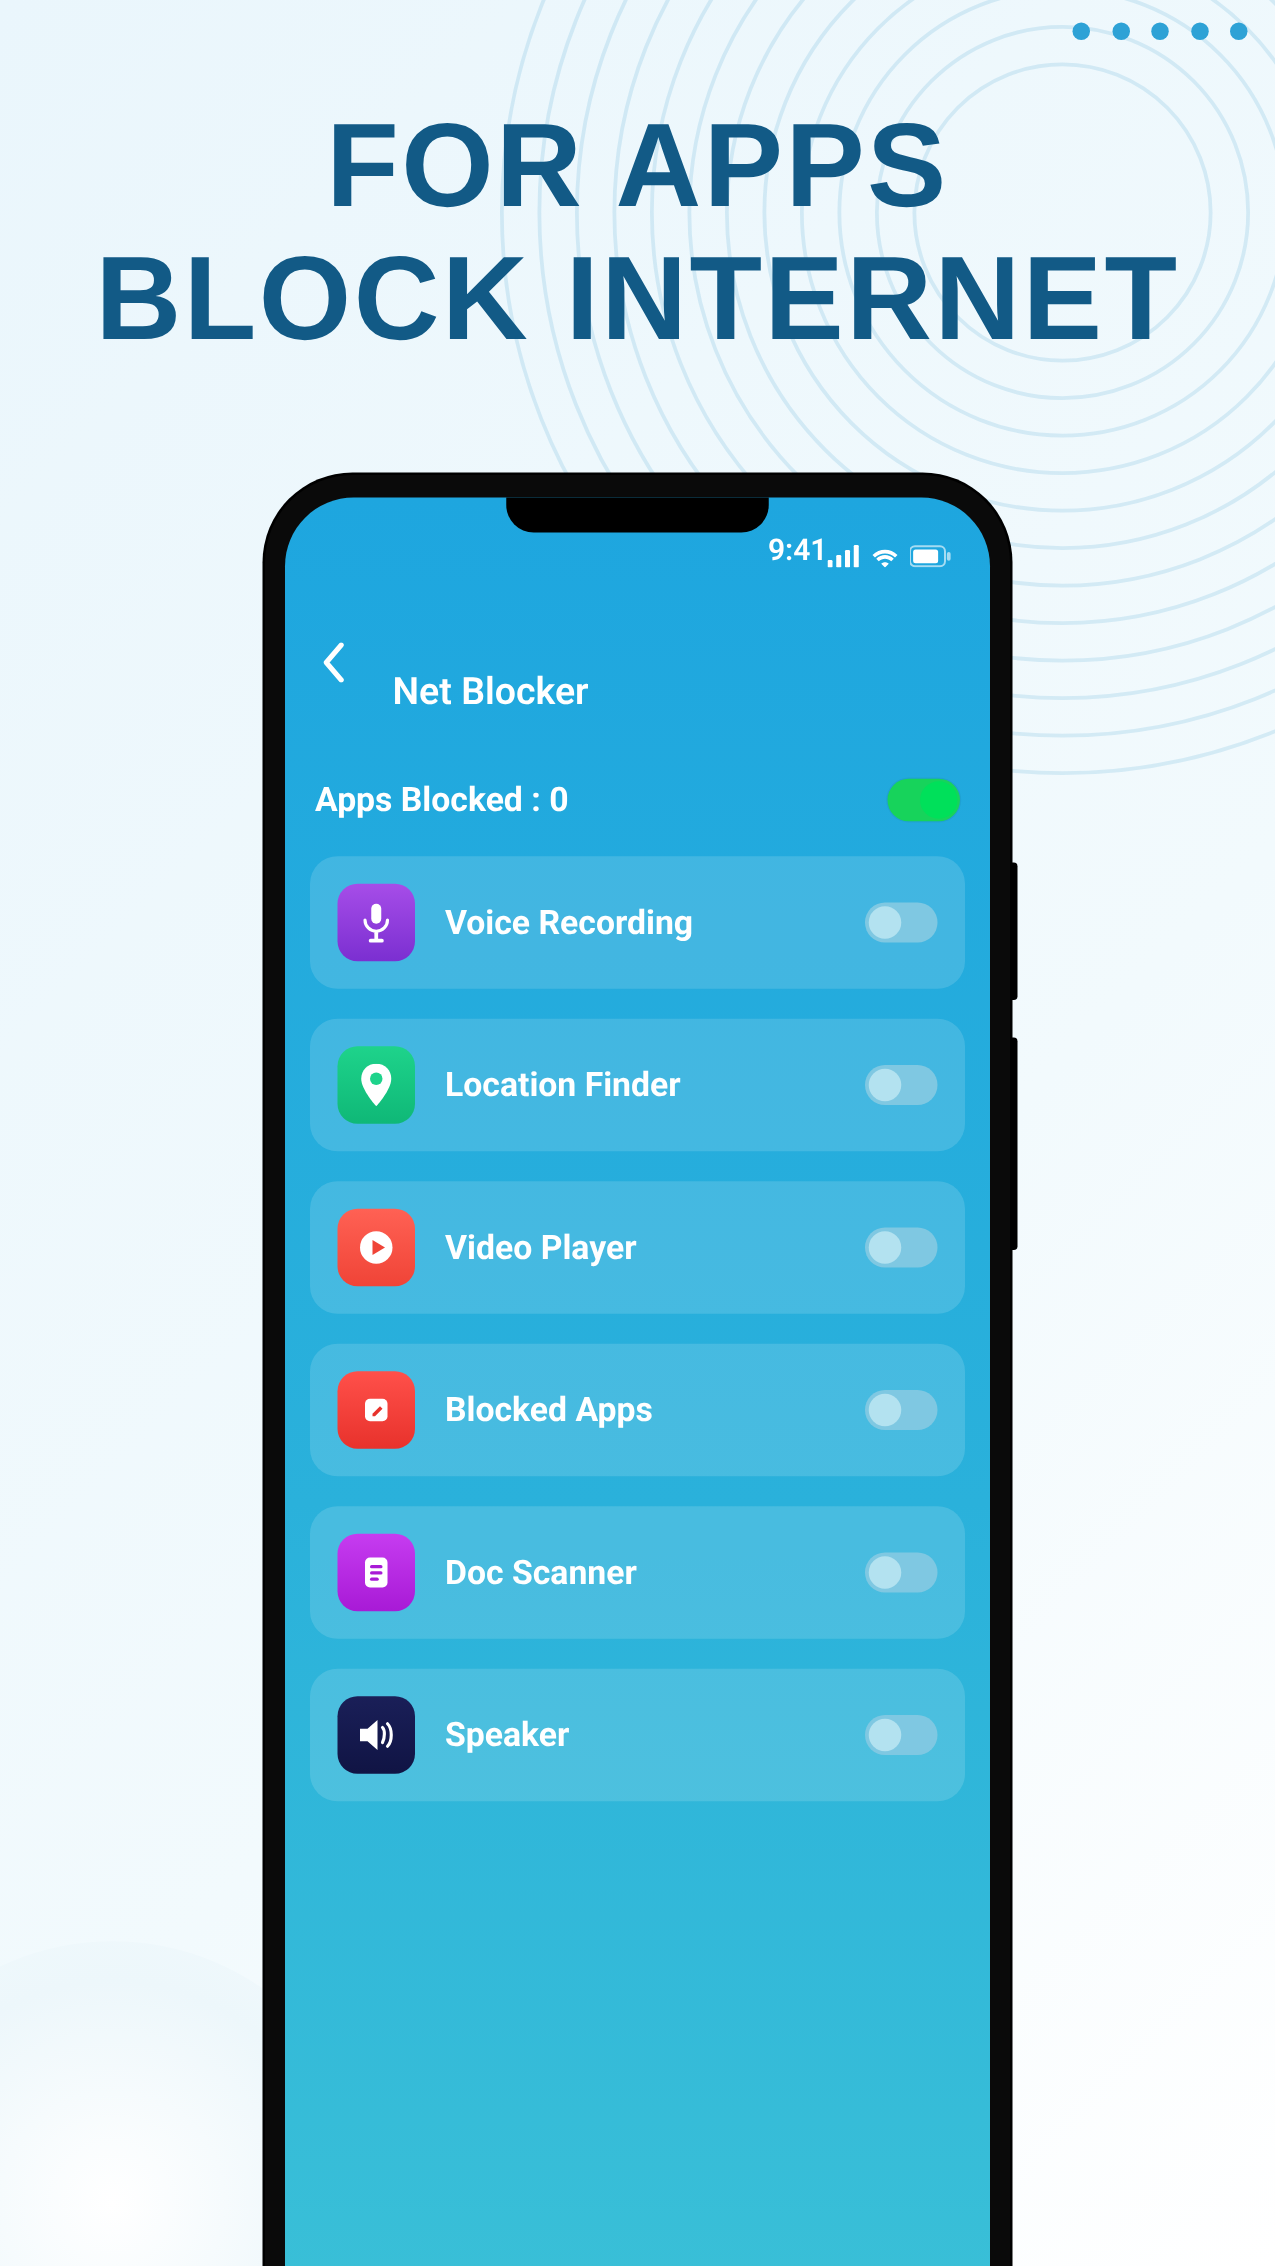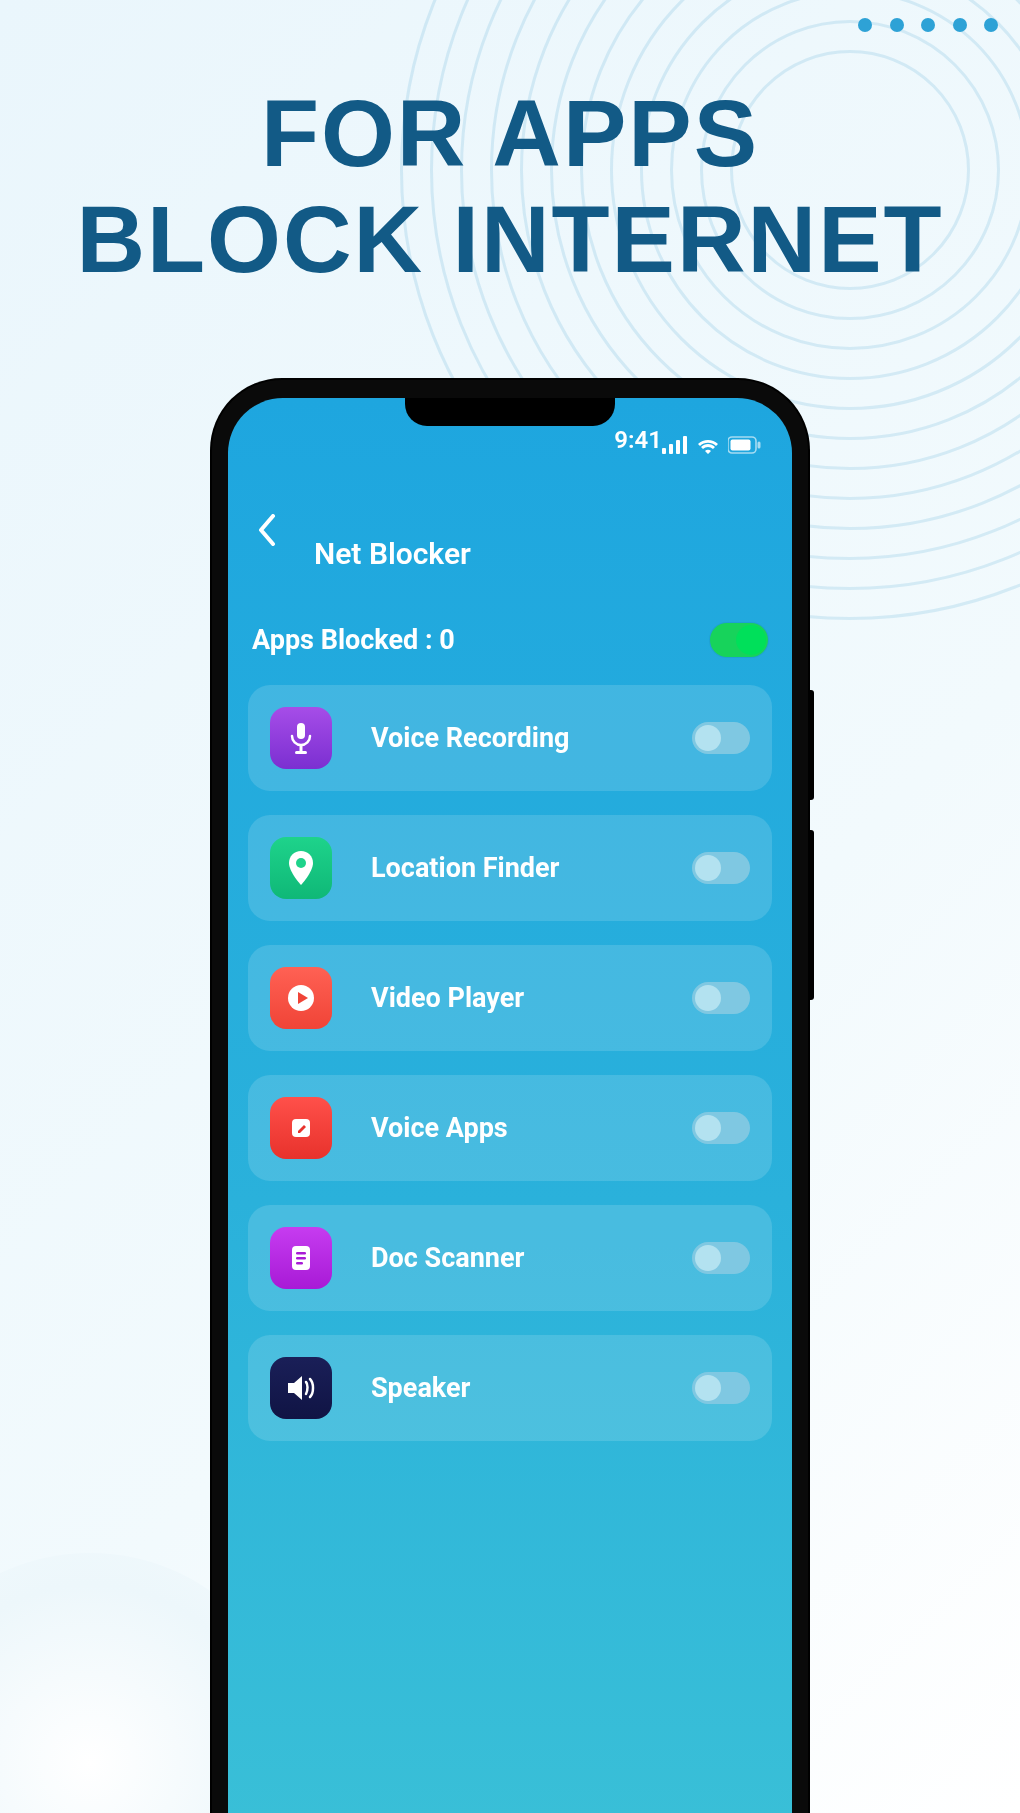--- a/index.html
+++ b/index.html
@@ -30,21 +30,21 @@
   .nav-title{font-size:30px;font-weight:600;margin-top:48px;}
   
   .summary{display:flex;align-items:center;justify-content:space-between;padding:28px 24px 22px 24px;}
   .summary-text{font-size:27px;font-weight:700;}
   .master-toggle{width:58px;height:34px;background:#17d35b;border-radius:20px;position:relative;box-shadow:0 0 0 1px rgba(0,0,0,0.05);}
   .master-toggle .knob{position:absolute;top:2px;right:2px;width:30px;height:30px;background:#00e05a;border-radius:50%;}
   
   .app-list{padding:6px 20px 0 20px;display:flex;flex-direction:column;gap:24px;}
   .app-card{background:rgba(255,255,255,0.14);border-radius:22px;display:flex;align-items:center;padding:22px 22px;gap:24px;}
   .app-icon{width:62px;height:62px;border-radius:16px;display:flex;align-items:center;justify-content:center;flex-shrink:0;}
-  .app-name{flex:1;font-size:27px;font-weight:700;margin-left:15px;}
+  .app-name{flex:1;font-size:27px;font-weight:700;}
   .app-toggle{width:58px;height:32px;background:#7fc8e2;border-radius:20px;position:relative;}
   .app-toggle .knob{position:absolute;top:3px;left:3px;width:26px;height:26px;background:#b3e2f0;border-radius:50%;}
   
   .ic-purple{background:linear-gradient(180deg,#a64de8,#7b2fd1);}
   .ic-green{background:linear-gradient(180deg,#1ed38b,#0fb877);}
   .ic-red{background:linear-gradient(180deg,#ff6154,#f04437);}
   .ic-red2{background:linear-gradient(180deg,#ff504a,#e8322c);}
   .ic-pink{background:linear-gradient(180deg,#c63cf0,#a81ad6);}
   .ic-dark{background:linear-gradient(180deg,#1a1f58,#101444);}
   svg{display:block;}
@@ -178,21 +178,21 @@
               </div>
           </div>
 
           <div class="app-card">
             <div class="app-icon ic-red2">
               <svg width="30" height="30" viewBox="0 0 30 30">
                   <rect x="6" y="6" width="18" height="18" rx="4" fill="#fff"></rect>
                   <path d="M12 18 L18 12 L20 14 L14 20 L12 20 Z" fill="#e8322c"></path>
                 </svg>
             </div>
-            <div class="app-name">Voice Apps</div>
+            <div class="app-name">Blocked Apps</div>
             <div class="app-toggle">
                 <div class="knob"></div>
               </div>
           </div>
 
           <div class="app-card">
             <div class="app-icon ic-pink">
               <svg width="30" height="32" viewBox="0 0 30 32">
                   <rect x="6" y="4" width="18" height="24" rx="4" fill="#fff"></rect>
                   <rect x="10" y="10" width="10" height="2.6" rx="1.3" fill="#a81ad6"></rect>

